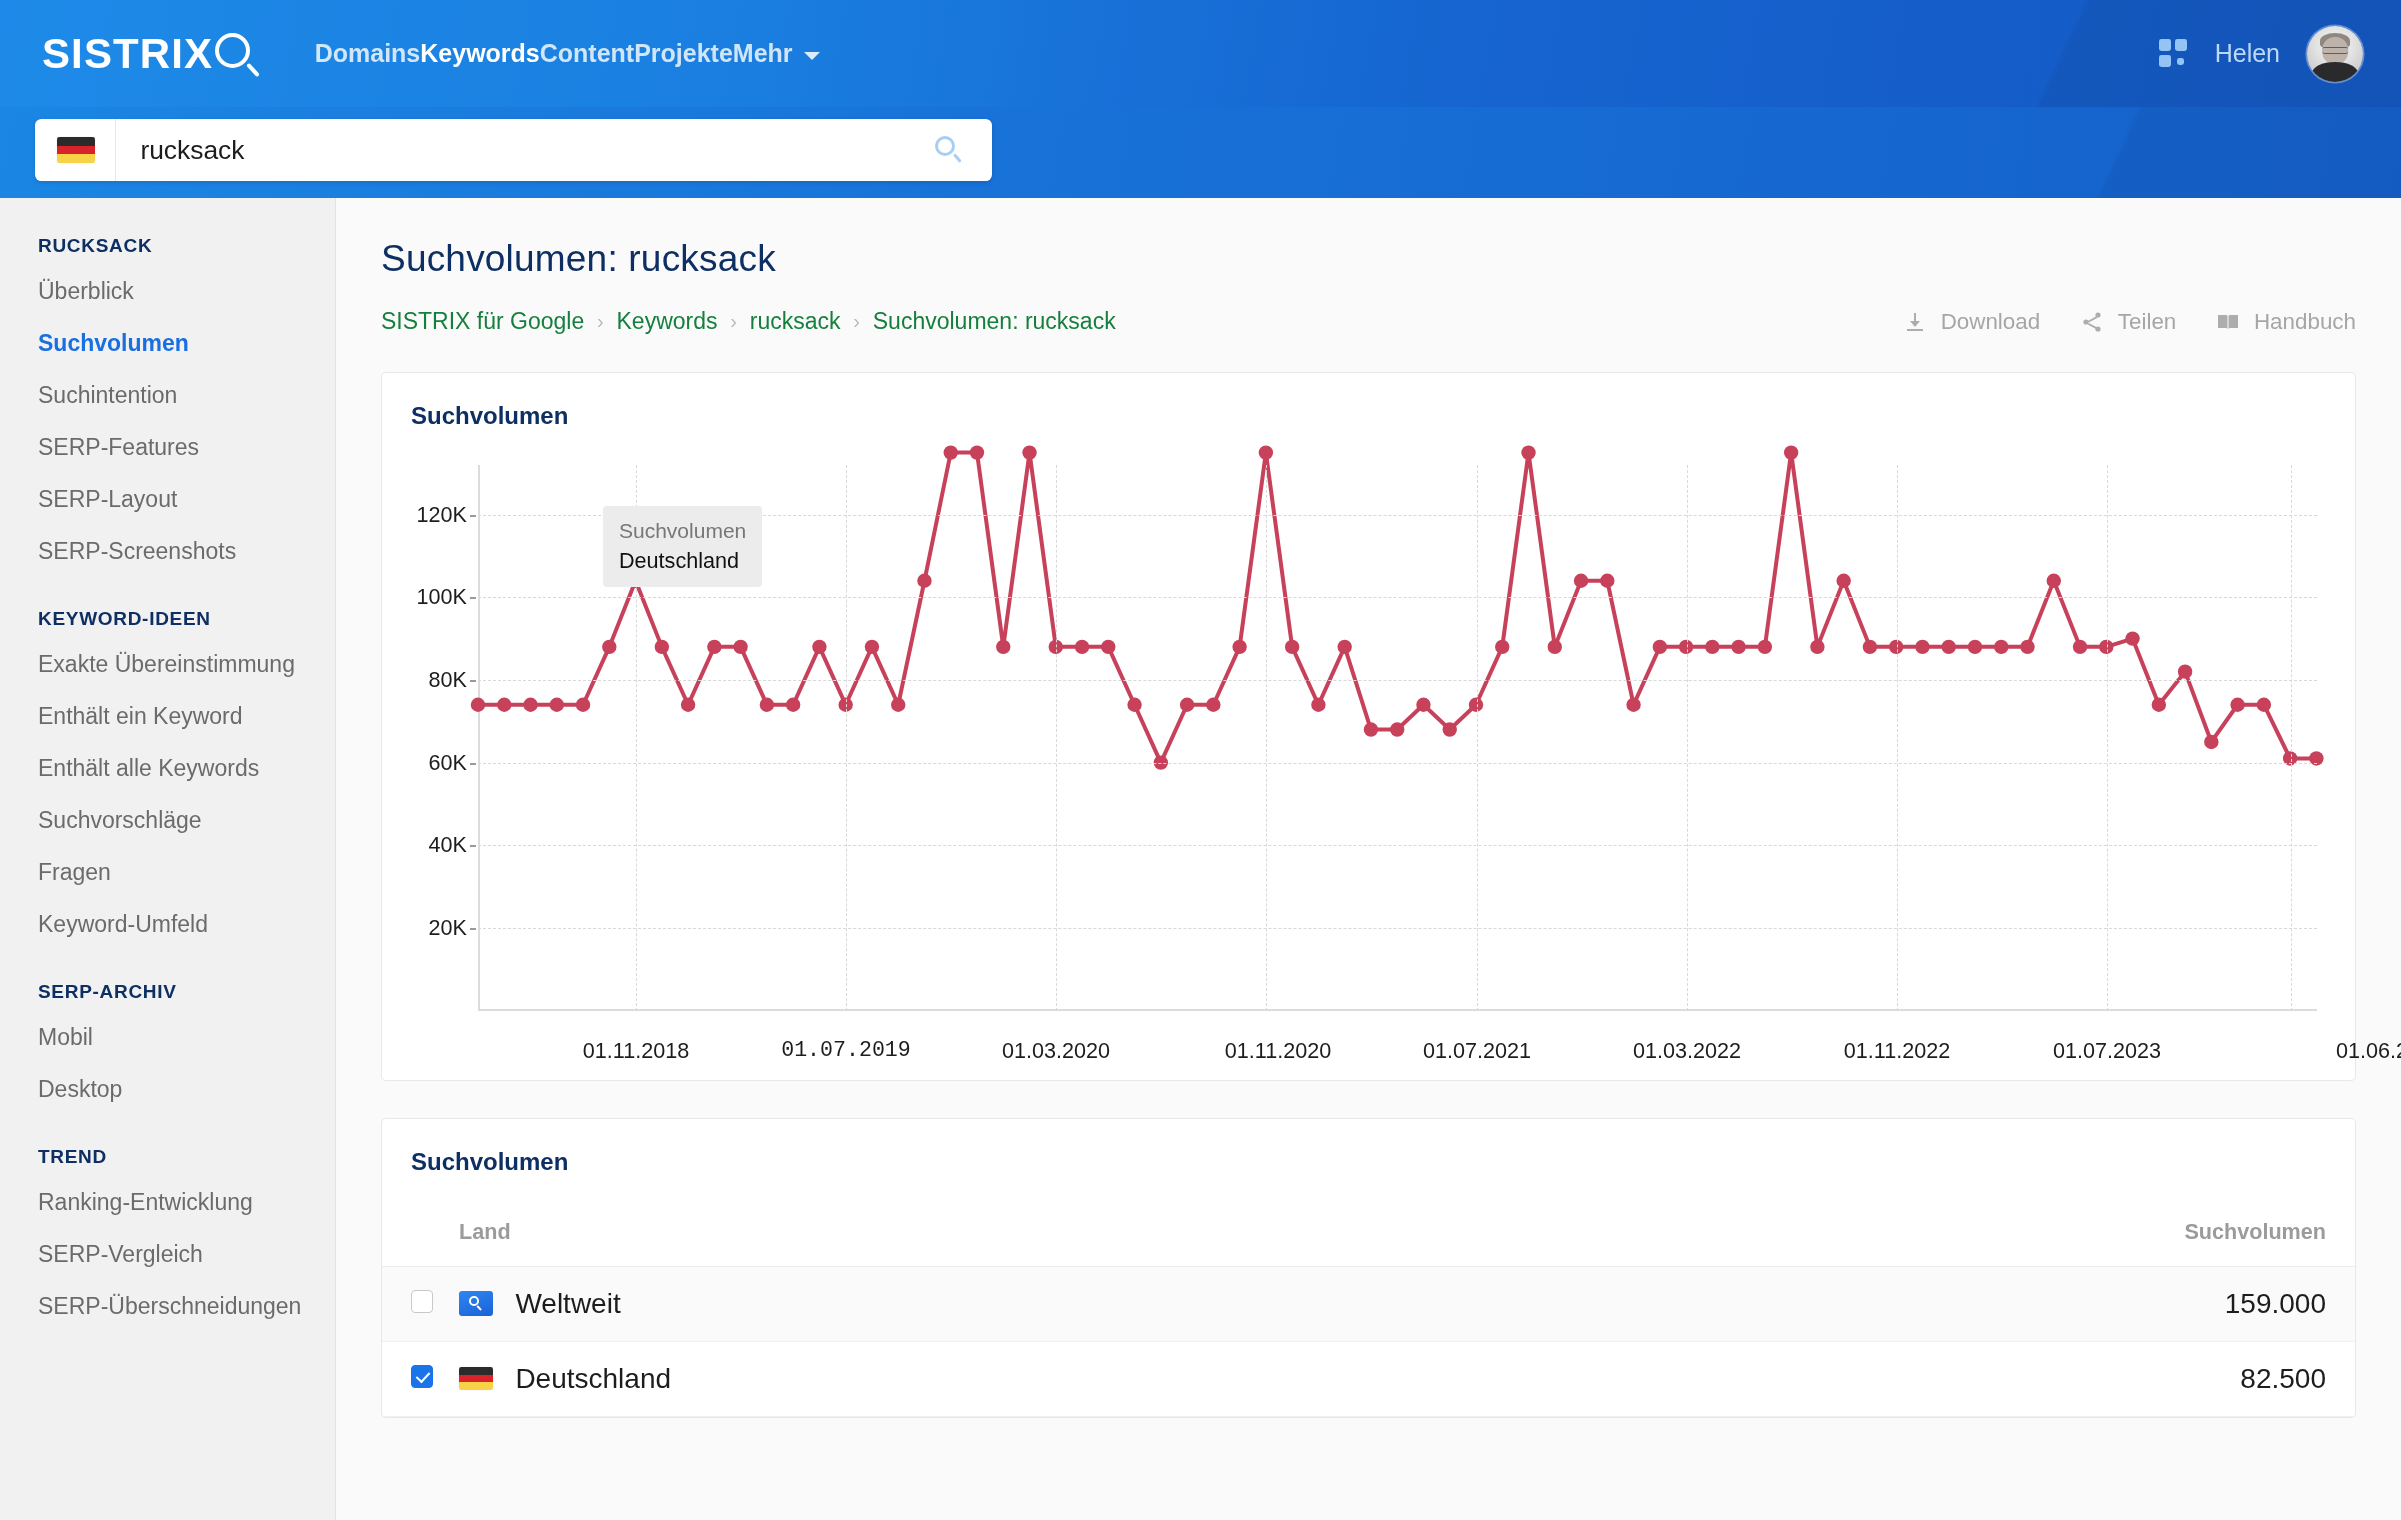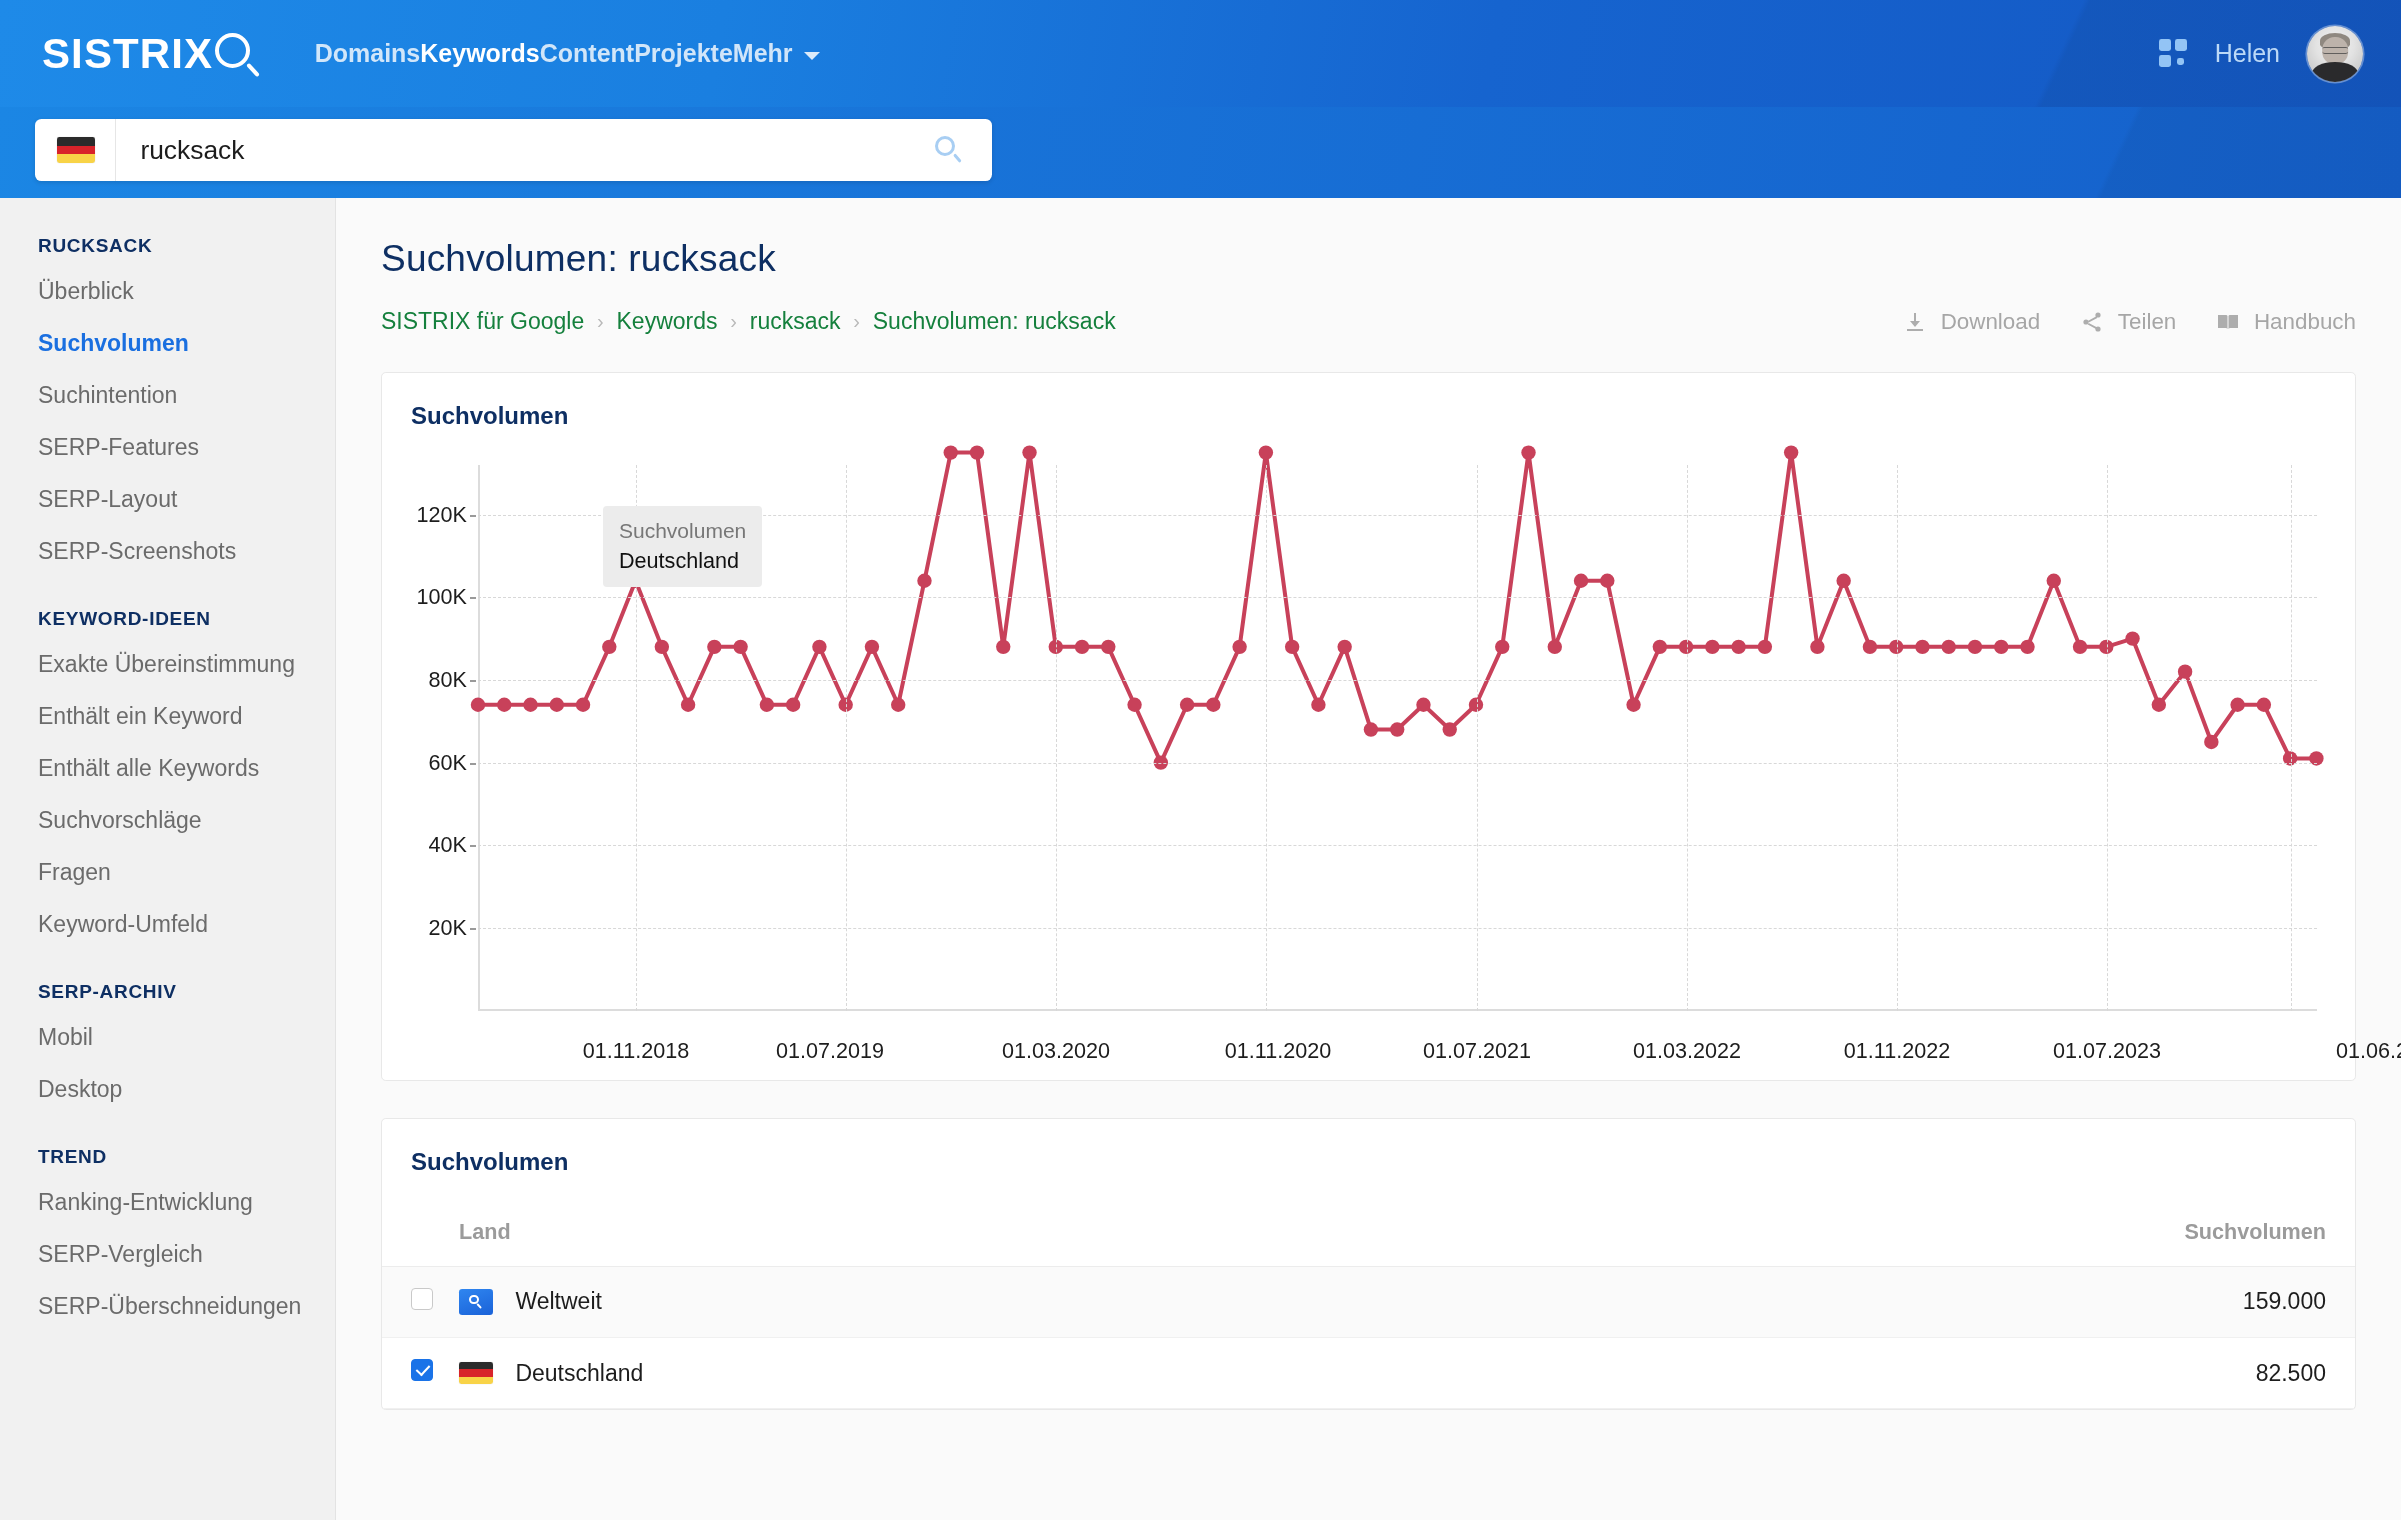--- a/index.html
+++ b/index.html
@@ -262,21 +262,21 @@
 
   
   .tbl { width: 100%; border-collapse: collapse; margin-top: 27px; }
   .tbl th {
     font-size: 21.6px; color: #9b9b9b; font-weight: 700;
     text-align: left; padding: 16px 0 21px 0;
     border-bottom: 0.8px solid #ececec;
   }
   .tbl th.right, .tbl td.right { text-align: right; }
   .tbl td {
-    font-size: 23px; color: #1d1d1d;
+    font-size: 28px; color: #1d1d1d;
     padding: 21px 0; border-bottom: 0.8px solid #f0f0f0;
     vertical-align: middle;
   }
   .tbl tr.alt td { background: #fafafa; }
   .col-chk { width: 77px; padding-left: 29px !important; }
   .col-land-pad { padding-left: 0 !important; }
   .pad-r { padding-right: 29px !important; }
   .chk {
     width: 22.4px; height: 22.4px; border: 1.6px solid #c9c9c9;
     border-radius: 4px; background: #fff; cursor: pointer;
@@ -575,21 +575,21 @@
             <div class="ytick" style="top: 298px;">60K</div>
             <div class="gridline-h" style="top: 215px;"></div>
             <div class="ytick" style="top: 215px;">80K</div>
             <div class="gridline-h" style="top: 132px;"></div>
             <div class="ytick" style="top: 132px;">100K</div>
             <div class="gridline-h" style="top: 50px;"></div>
             <div class="ytick" style="top: 50px;">120K</div>
             <div class="gridline-v" style="left: 158px;"></div>
             <div class="xtick" style="left: 158px;">01.11.2018</div>
             <div class="gridline-v" style="left: 368px;"></div>
-            <div class="xtick" style="left: 352px;">01.07.2019</div>
+            <div class="xtick" style="left: 368px; font-family: Liberation Mono, monospace;">01.07.2019</div>
             <div class="gridline-v" style="left: 578px;"></div>
             <div class="xtick" style="left: 578px;">01.03.2020</div>
             <div class="gridline-v" style="left: 788px;"></div>
             <div class="xtick" style="left: 800px;">01.11.2020</div>
             <div class="gridline-v" style="left: 999px;"></div>
             <div class="xtick" style="left: 999px;">01.07.2021</div>
             <div class="gridline-v" style="left: 1209px;"></div>
             <div class="xtick" style="left: 1209px;">01.03.2022</div>
             <div class="gridline-v" style="left: 1419px;"></div>
             <div class="xtick" style="left: 1419px;">01.11.2022</div>

